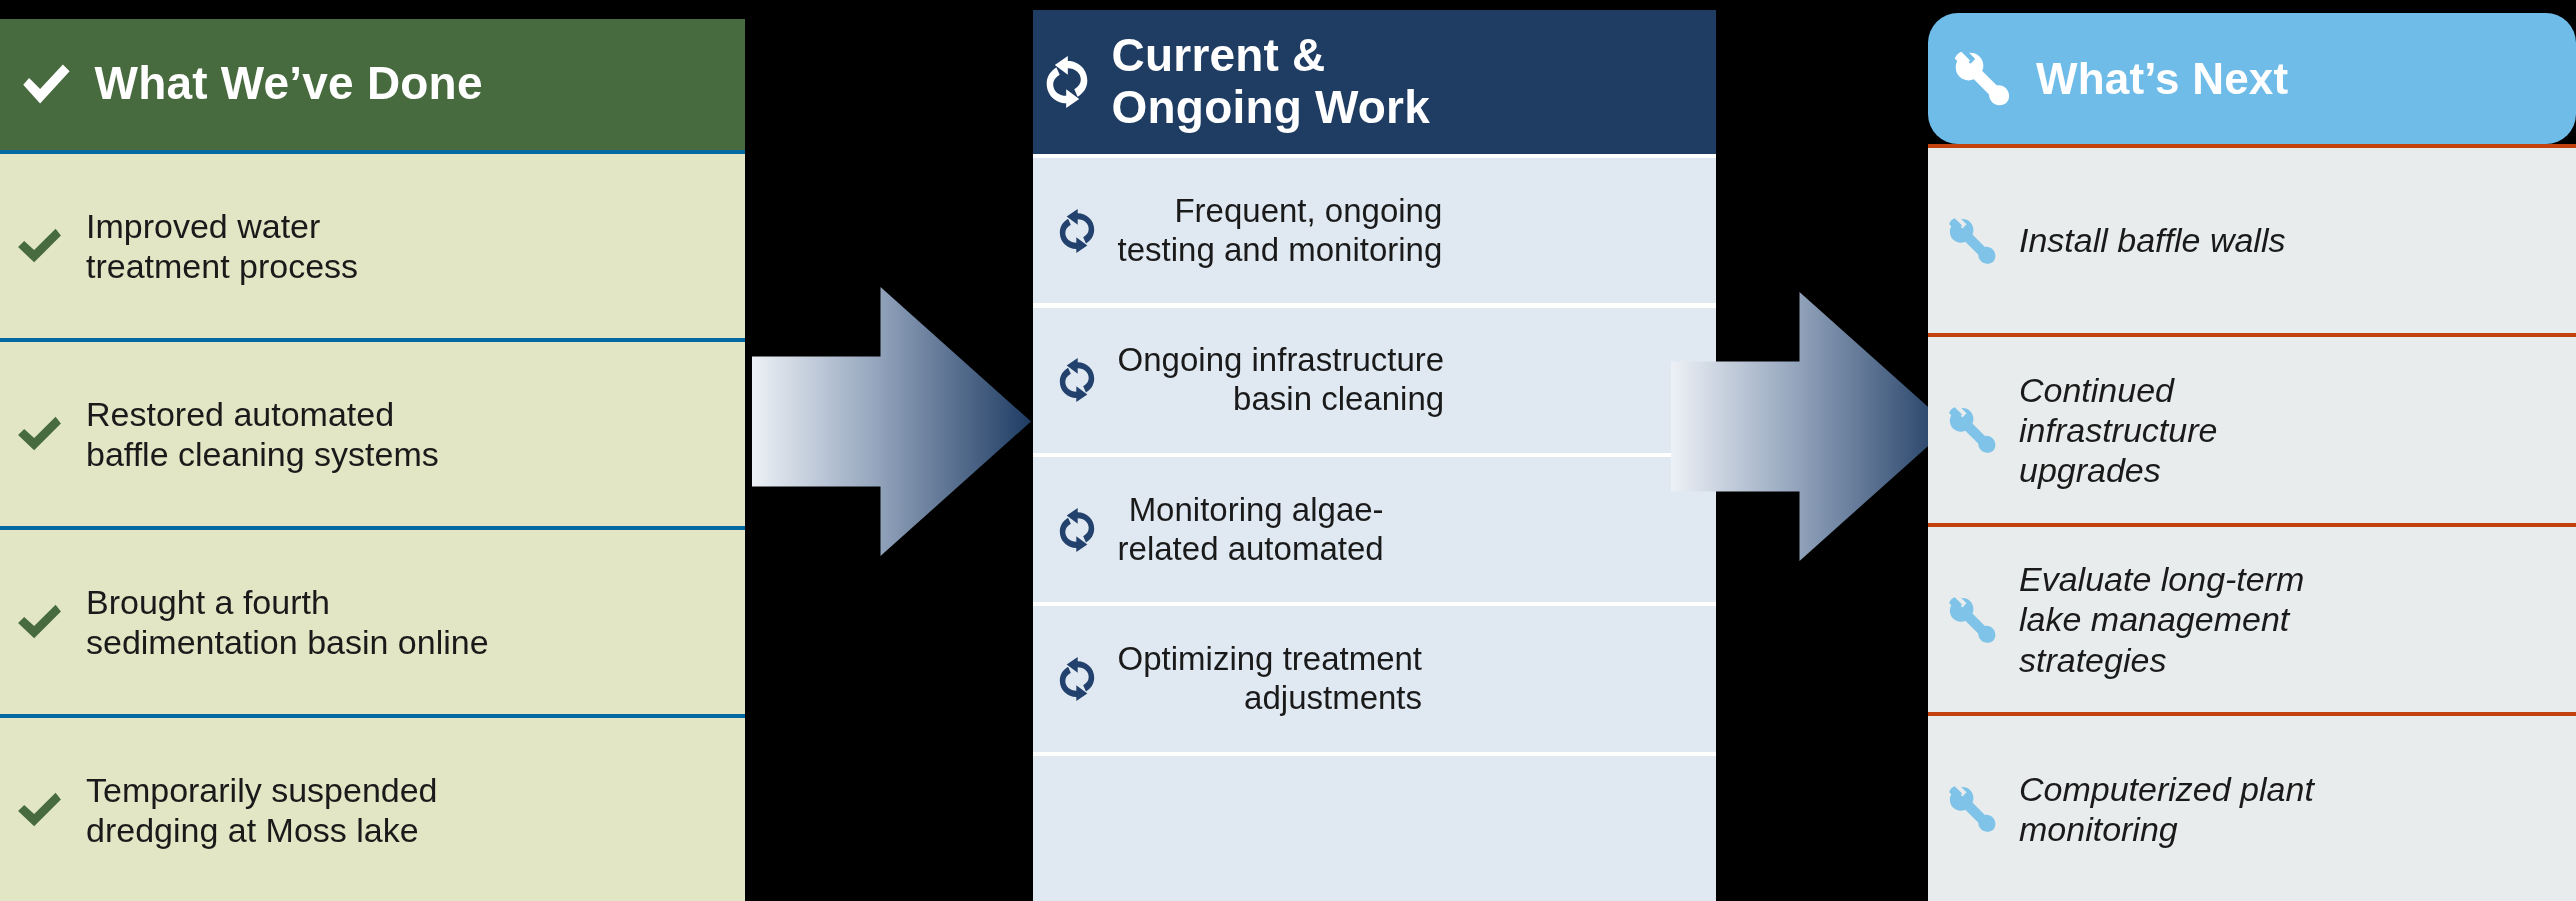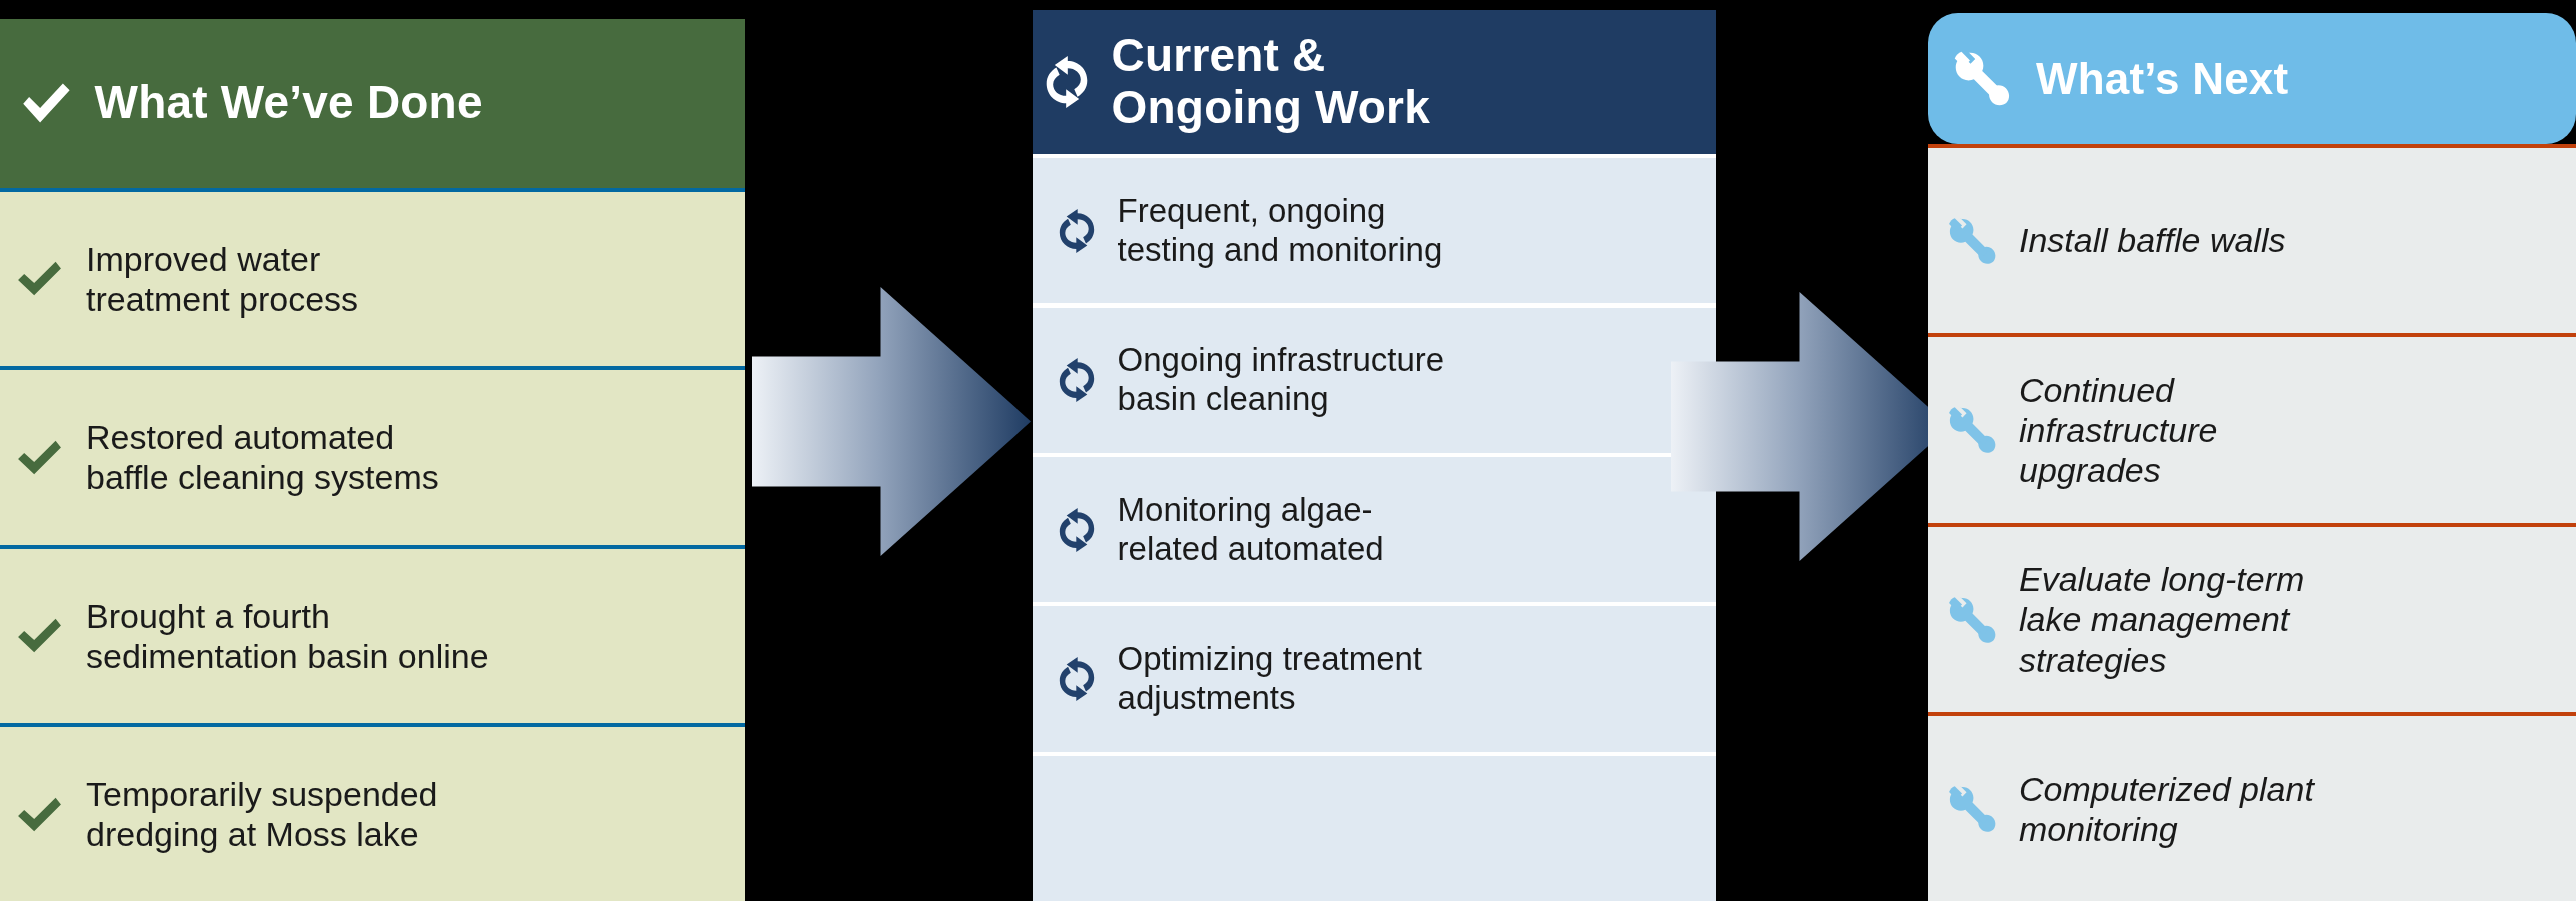--- a/index.html
+++ b/index.html
@@ -32,21 +32,21 @@
   #col-done      { left: 0px;    top: 18.6px; width: 745px; height: 883px; }
   #col-current   { left: 1033px; top: 10px; width: 683px; height: 891px; }
   #col-next      { left: 1928px; top: 12.7px; width: 648px; height: 889px; }
 
   .col-header {
     display: flex;
     align-items: center;
     box-sizing: border-box;
     flex: 0 0 auto;
   }
-  #col-done .col-header    { height: 169px; background: #476B3E; padding-left: 18.6px; gap: 22px; }
+  #col-done .col-header    { height: 131px; background: #476B3E; padding-left: 18.6px; gap: 22px; }
   #col-current .col-header { height: 144px; background: #1F3C63; padding-left: 8px; gap: 18.6px; }
   #col-next .col-header    { height: 131px; background: #6FBCE8; padding-left: 22px; gap: 25px; border-radius: 30px; }
 
   .col-header-title {
     color: #FFFFFF;
     font-weight: bold;
     line-height: 1.12;
     letter-spacing: 0.2px;
     white-space: pre-line;
   }
@@ -67,21 +67,21 @@
   #col-next .col-body    { background: #c2410c; font-style: italic; }
 
   .row {
     flex: 1 1 0;
     display: flex;
     align-items: center;
     box-sizing: border-box;
     min-height: 0;
   }
   #col-done .row    { background: #E2E6C4; padding-left: 15px; gap: 22px; }
-  #col-current .row { background: #E0E9F2; padding-left: 22px; gap: 18.6px; }
+  #col-current .row { background: #E0E9F2; padding-left: 22px; gap: 18.6px; text-align: right; }
   #col-next .row    { background: #E9ECEC; padding-left: 17px; gap: 22px; }
 
   .row-label {
     color: #1A1A1A;
     font-size: 34px;
     line-height: 1.18;
     white-space: pre-line;
   }
   #col-current .row-label { font-size: 33px; }
   #col-next .row-label    { font-size: 34px; }

